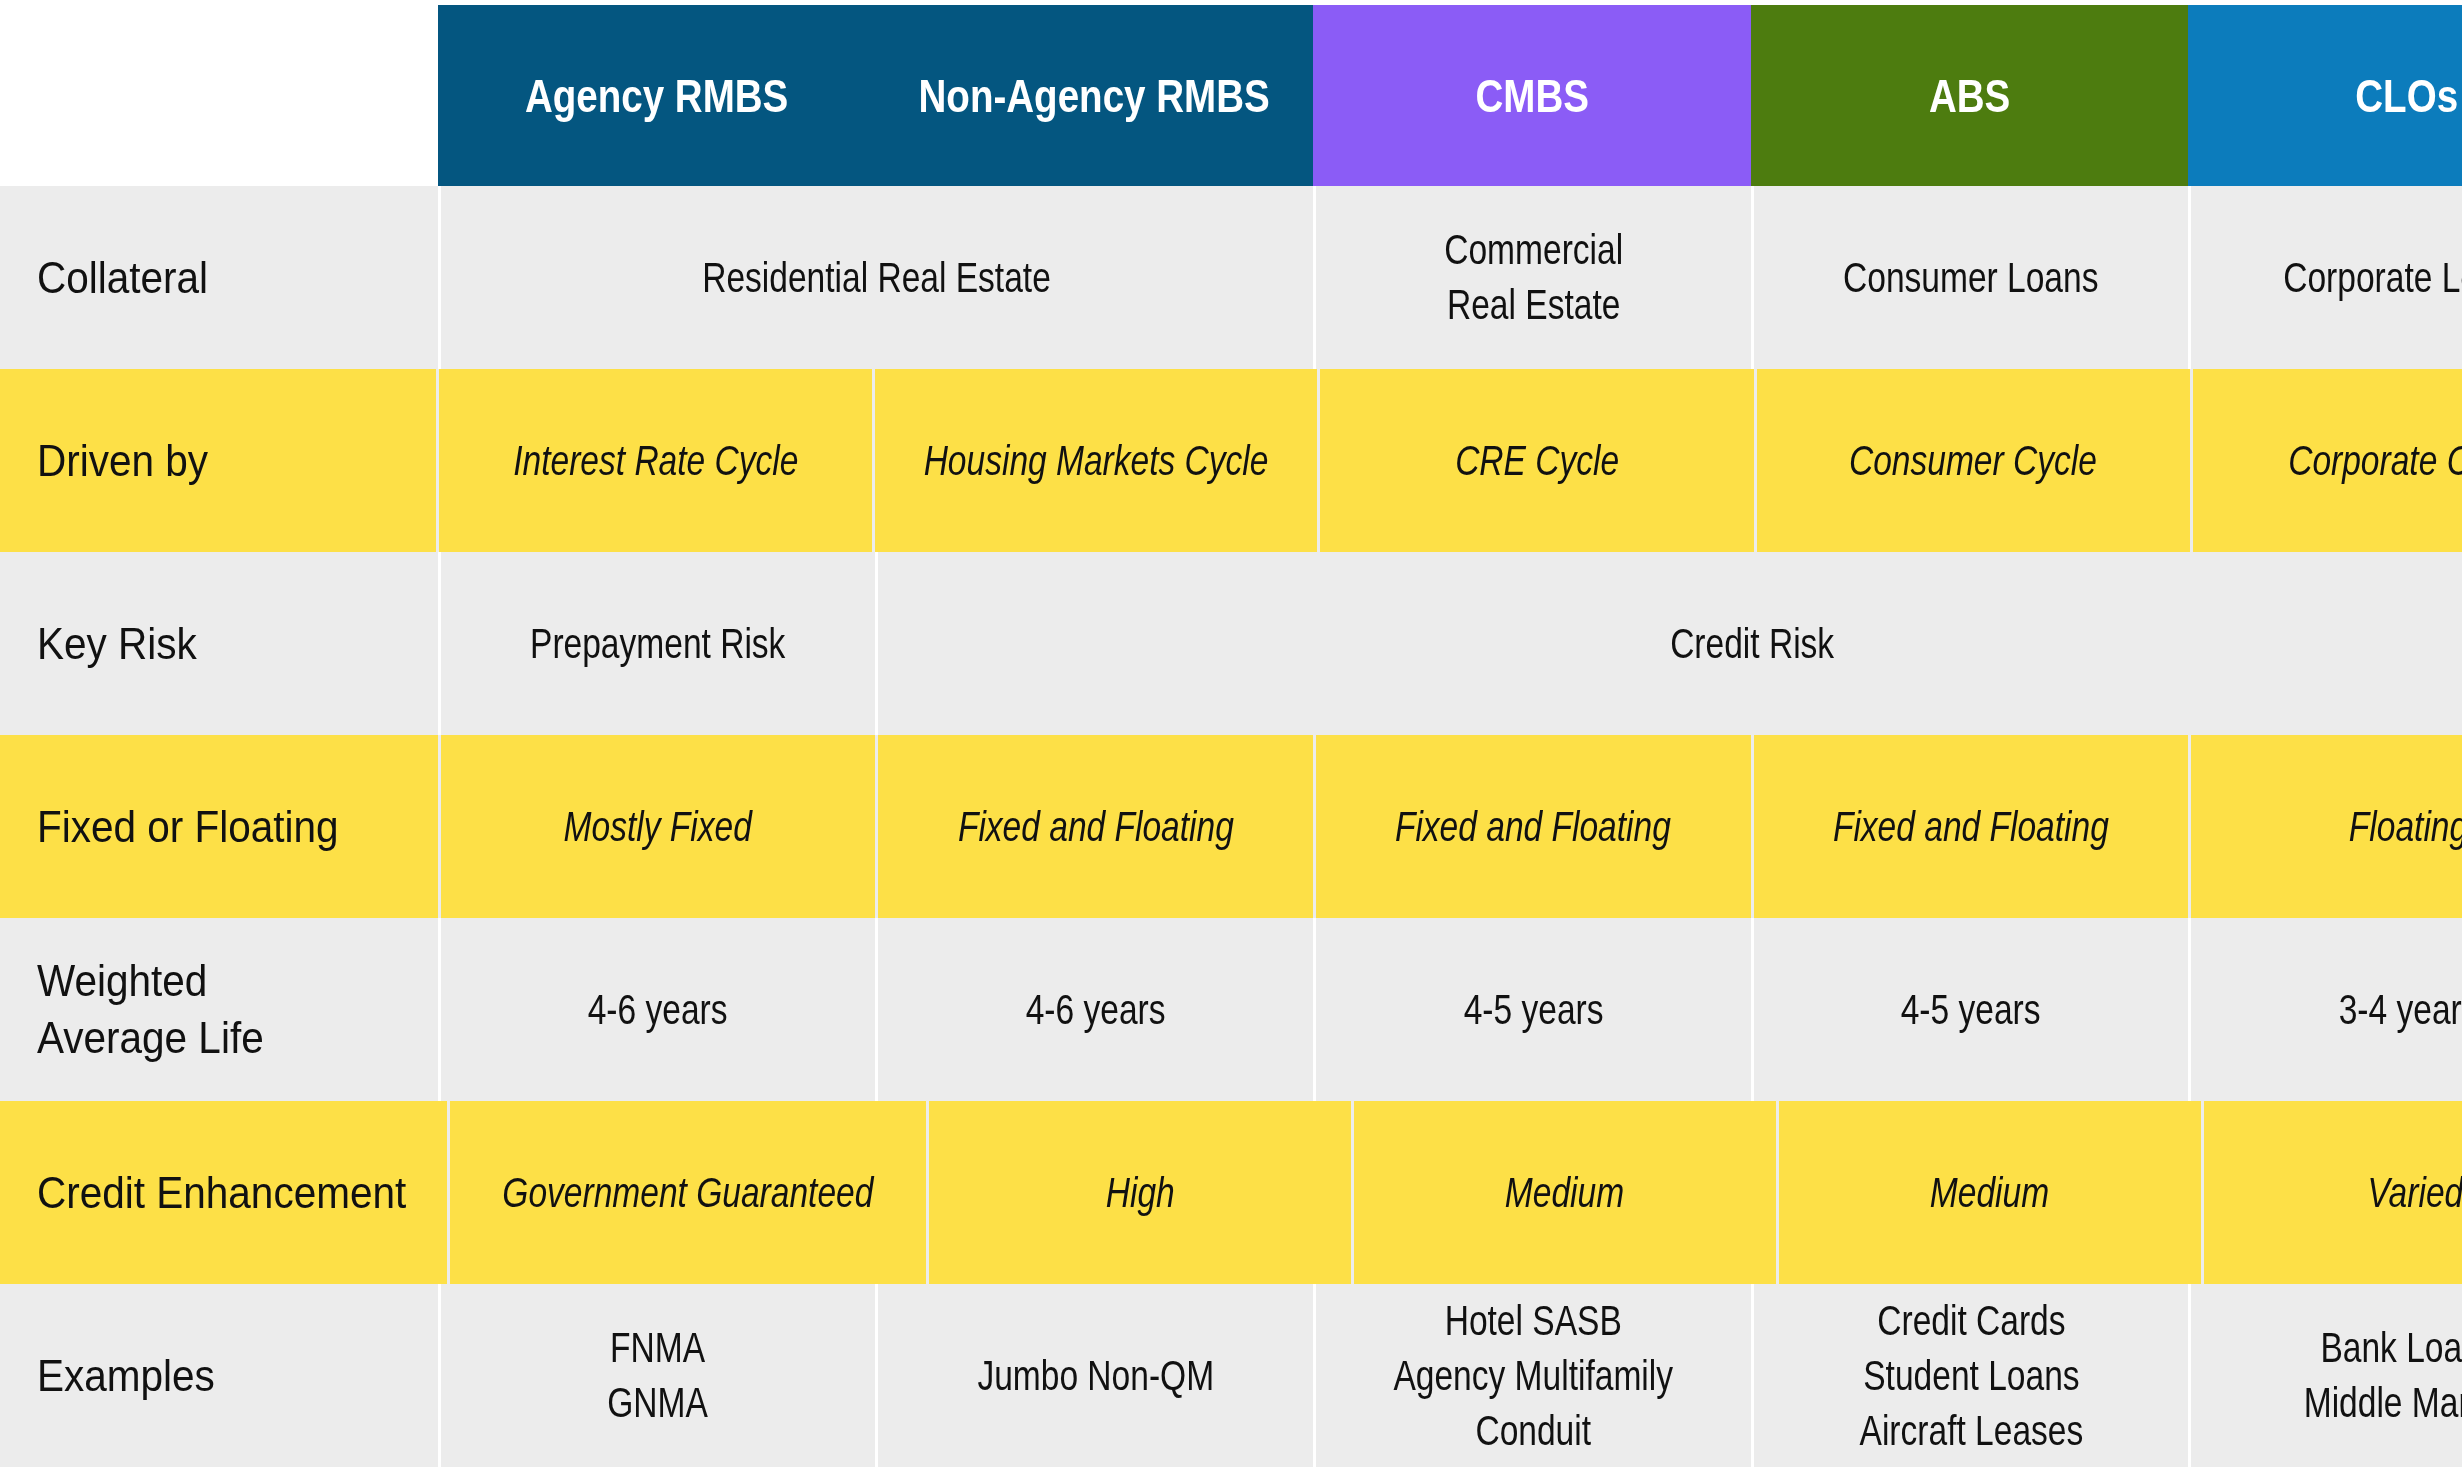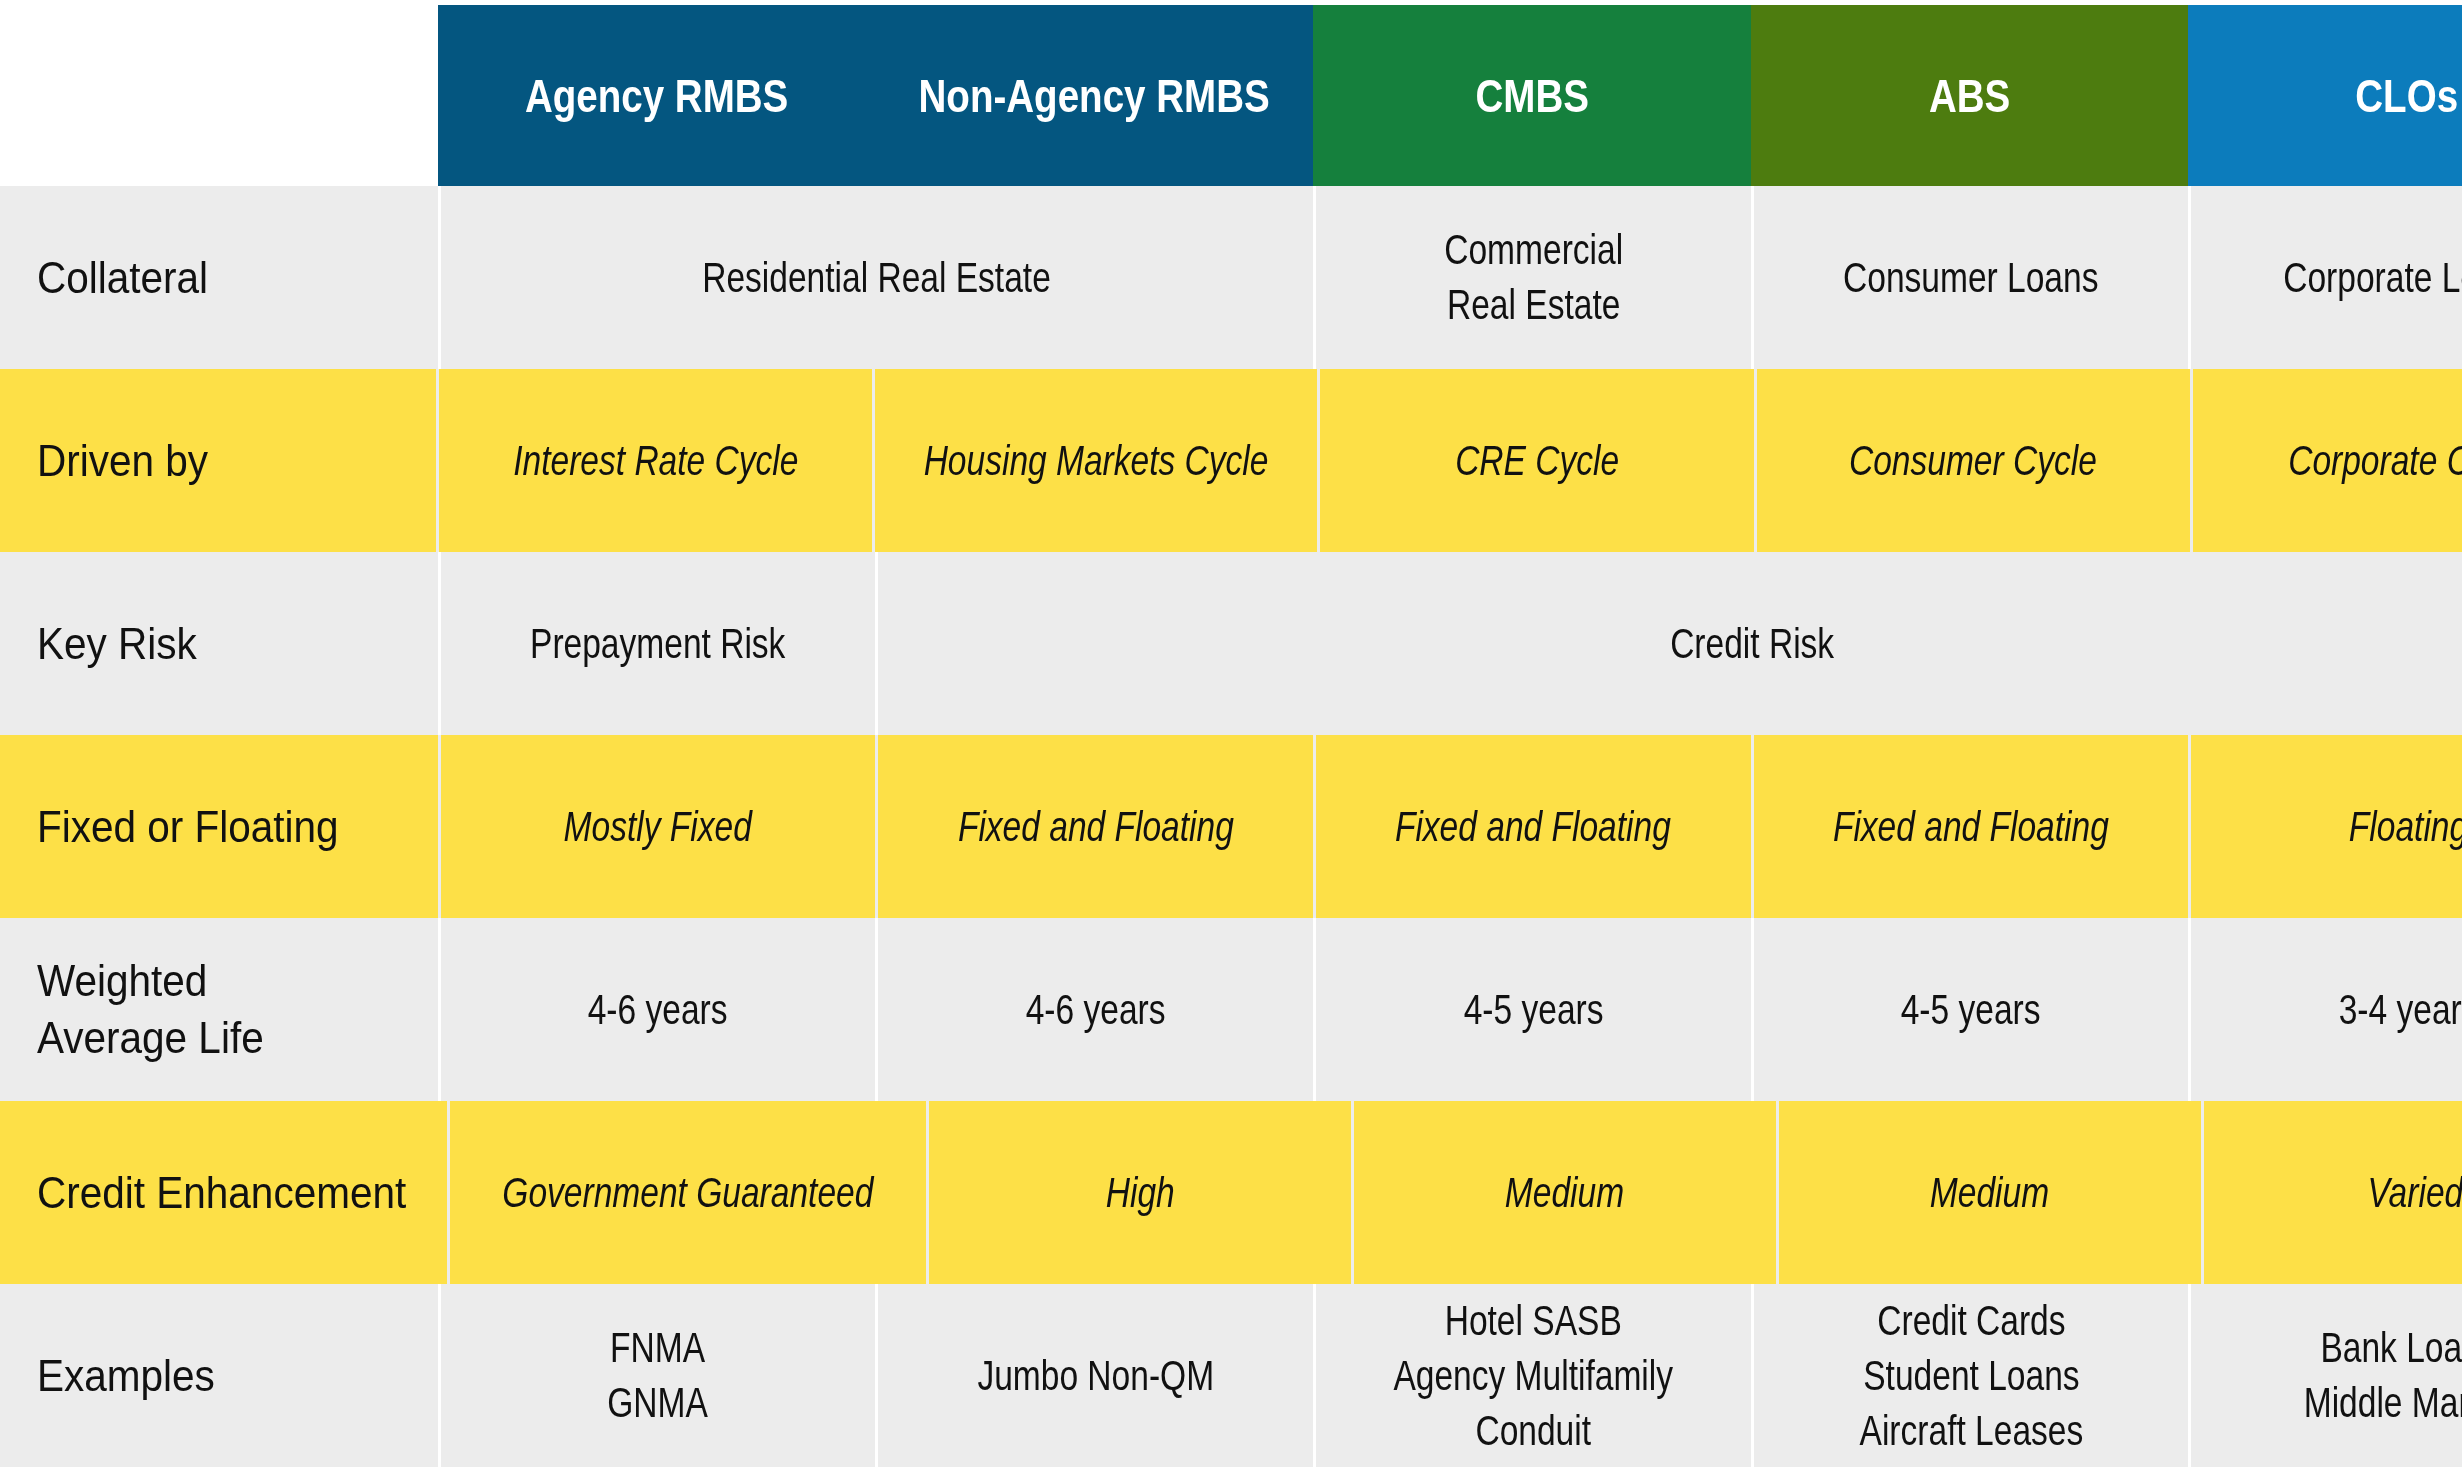--- a/index.html
+++ b/index.html
@@ -74,21 +74,21 @@
   <div class="header">
     <div class="band"></div>
     <div class="band span2" style="background-color: rgb(4, 86, 128);">
       <div class="half">
         <span class="h-label">Agency RMBS</span>
       </div>
       <div class="half">
         <span class="h-label">Non-Agency RMBS</span>
       </div>
     </div>
-    <div class="band" style="background-color: #15803d;">
+    <div class="band" style="background-color: #8b5cf6;">
       <span class="h-label">CMBS</span>
     </div>
     <div class="band" style="background-color: #4d7c0f;">
       <span class="h-label">ABS</span>
     </div>
     <div class="band" style="background-color: rgb(12, 124, 188);">
       <span class="h-label">CLOs</span>
     </div>
   </div>
 

